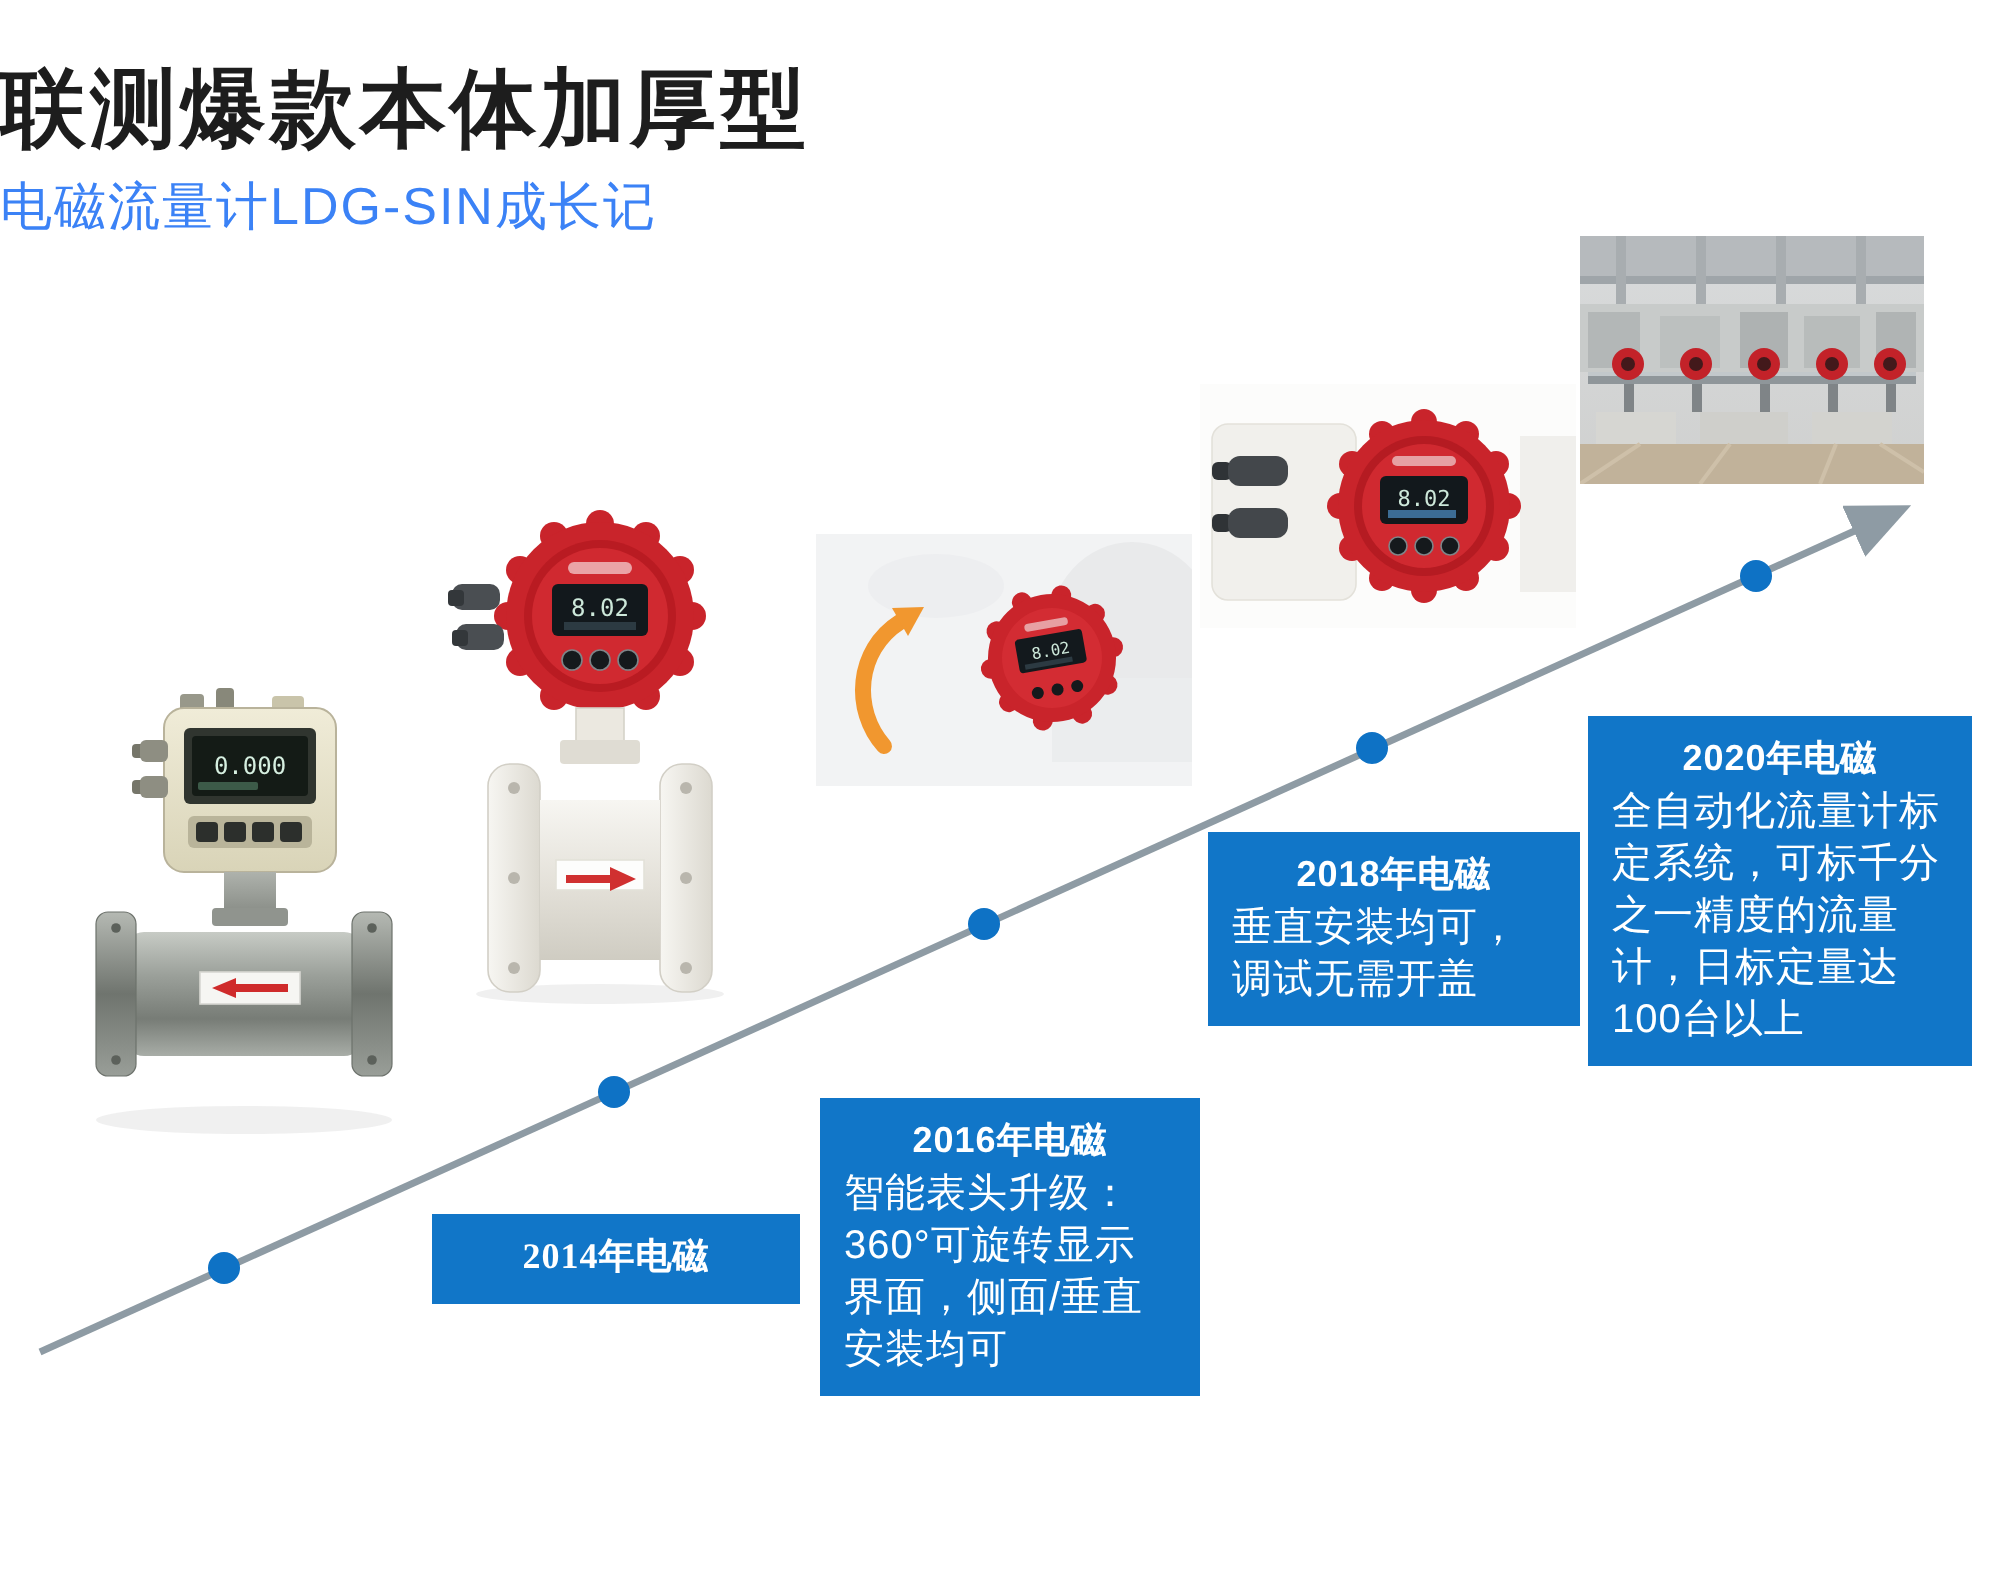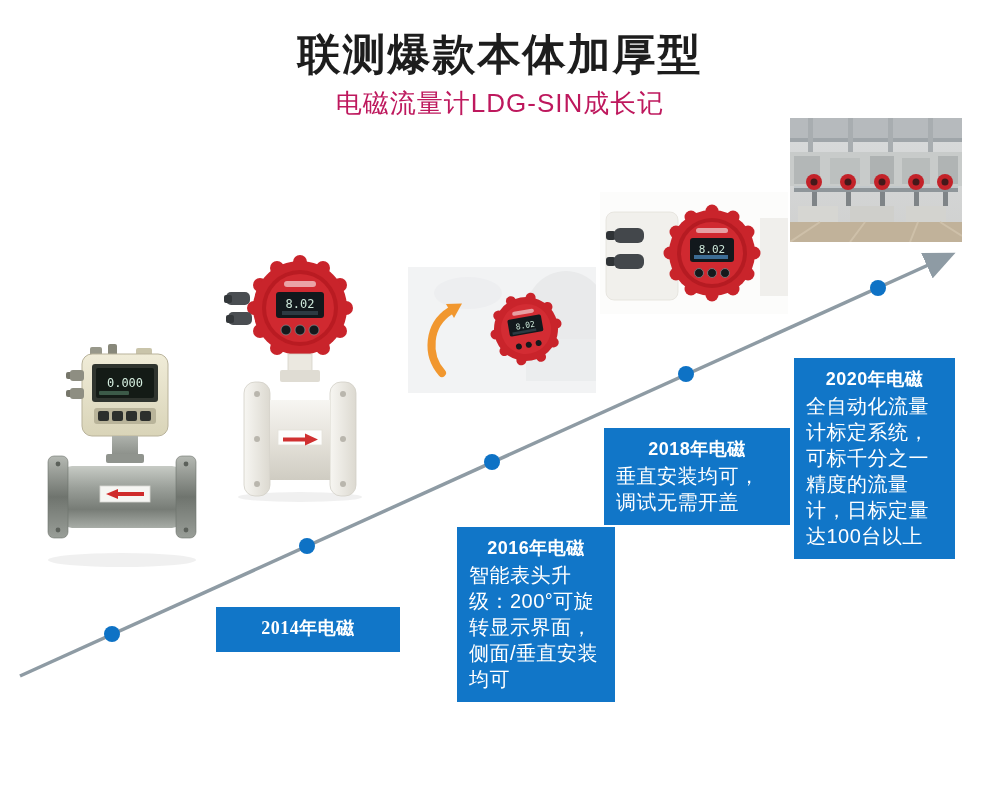--- a/index.html
+++ b/index.html
@@ -1,19 +1,19 @@
 <!DOCTYPE html>
 <html><head>
 <meta charset="utf-8">
 <style>
   html,body{margin:0;padding:0;background:#ffffff;}
   body{font-family:"Liberation Sans","DejaVu Sans",sans-serif;}
   .canvas{position:relative;width:1000px;height:792px;background:#ffffff;overflow:hidden;}
-  .page-title{position:absolute;top:26px;left:0;width:1000px;text-align:center;font-size:43px;font-weight:700;color:#1d1d1d;letter-spacing:2px;}
-  .page-subtitle{position:absolute;top:86px;left:0;width:1000px;text-align:center;font-size:26px;color:#be185d;letter-spacing:1px;}
+  .page-title{position:absolute;top:26px;left:0;width:1000px;font-size:43px;font-weight:700;color:#1d1d1d;letter-spacing:2px;}
+  .page-subtitle{position:absolute;top:86px;left:0;width:1000px;font-size:26px;color:#3b82f6;letter-spacing:1px;}
   .timeline-svg{position:absolute;left:0;top:0;z-index:1;}
   .dot{position:absolute;width:16px;height:16px;border-radius:50%;background:#0e72c5;z-index:2;}
   .mbox{position:absolute;background:#1176c8;color:#ffffff;padding:9px 12px 10px;box-sizing:border-box;z-index:3;}
   .mbox-year{font-size:18px;font-weight:700;text-align:center;line-height:24px;margin-bottom:2px;letter-spacing:0.5px;}
   .mbox-desc{font-size:20px;line-height:26px;letter-spacing:0.5px;}
   .art{position:absolute;z-index:2;}
   .lcd{font-family:"DejaVu Sans Mono",monospace;}
 </style>
 </head>
 <body>
@@ -34,29 +34,29 @@
 
   <div class="dot" style="left:104px;top:626px;"></div>
   <div class="dot" style="left:299px;top:538px;"></div>
   <div class="dot" style="left:484px;top:454px;"></div>
   <div class="dot" style="left:678px;top:366px;"></div>
   <div class="dot" style="left:870px;top:280px;"></div>
 
   <div class="mbox" style="left:216px;top:607px;width:184px;font-family:Liberation Serif, serif;">
     <div class="mbox-year">2014年电磁</div>
   </div>
-  <div class="mbox" style="left:410px;top:527px;width:158px;margin-left:47px;">
+  <div class="mbox" style="left:410px;top:549px;width:190px;">
     <div class="mbox-year">2016年电磁</div>
-    <div class="mbox-desc">智能表头升级：200°可旋转显示界面，侧面/垂直安装均可</div>
-  </div>
-  <div class="mbox" style="left:604px;top:428px;width:186px;">
+    <div class="mbox-desc">智能表头升级：360°可旋转显示界面，侧面/垂直安装均可</div>
+  </div>
+  <div class="mbox" style="left:604px;top:416px;width:186px;">
     <div class="mbox-year">2018年电磁</div>
     <div class="mbox-desc">垂直安装均可，调试无需开盖</div>
   </div>
-  <div class="mbox" style="left:794px;top:358px;width:161px;">
+  <div class="mbox" style="left:794px;top:358px;width:192px;">
     <div class="mbox-year">2020年电磁</div>
     <div class="mbox-desc">全自动化流量计标定系统，可标千分之一精度的流量计，日标定量达100台以上</div>
   </div>
 
   <div class="art" style="left:36px;top:342px;width:172px;height:228px;">
     <svg width="172" height="228" viewBox="0 0 172 228">
       <defs>
         <linearGradient id="g-cream" x1="0" y1="0" x2="0" y2="1">
           <stop offset="0" stop-color="#f0ecd8"></stop>
             <stop offset="1" stop-color="#d9d4b8"></stop>

